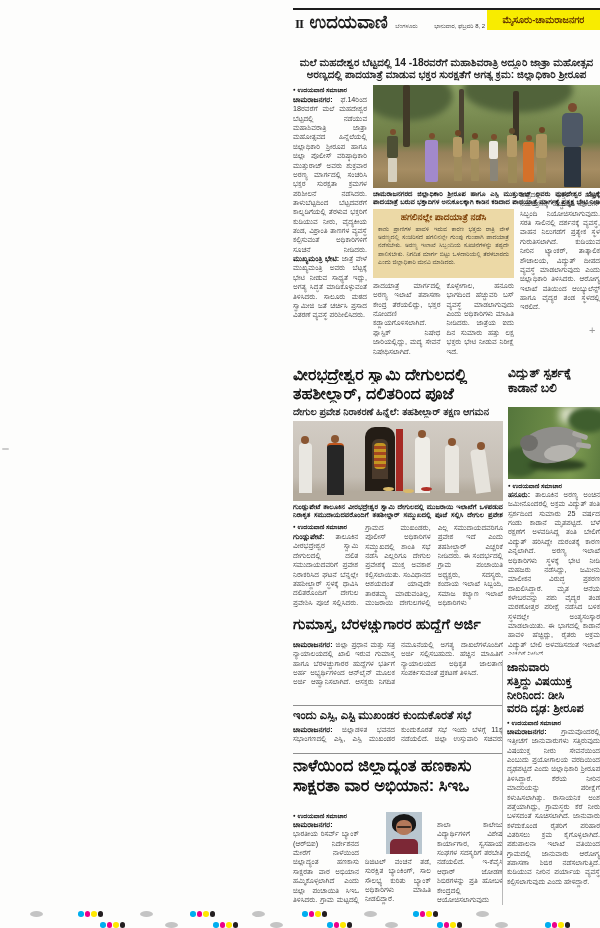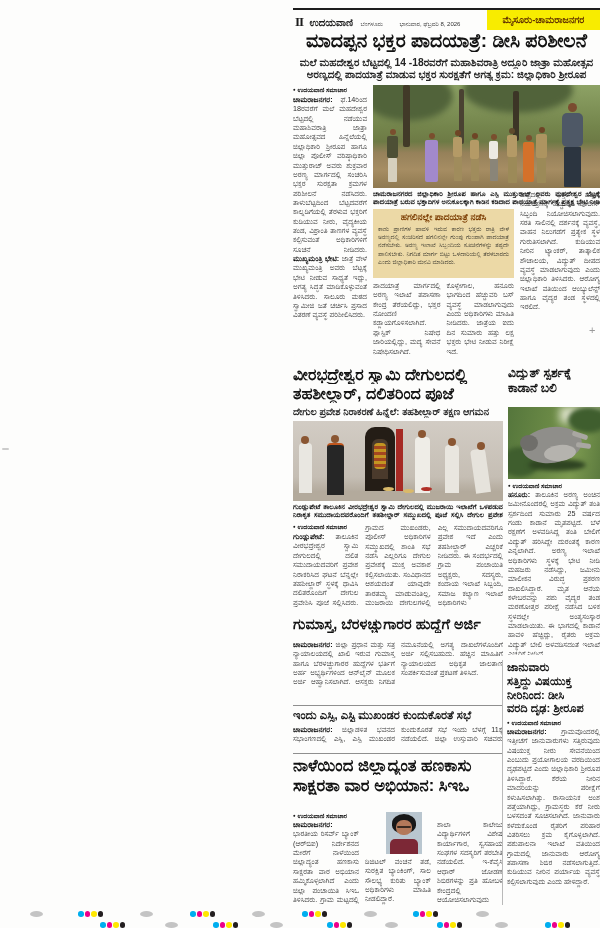--- a/index.html
+++ b/index.html
@@ -3,21 +3,21 @@
 <meta charset="utf-8">
 <style>
   html,body{margin:0;padding:0;background:#ffffff;}
   #canvas{position:relative;width:600px;height:928px;background:#fdfdfc;overflow:hidden;
           font-family:"Liberation Sans",sans-serif;color:#1c1c1c;}
   .abs{position:absolute;}
   
   .top-rule{left:293px;top:8px;width:307px;height:2px;background:#1d1d1d;}
   .mh{left:295px;top:12px;width:190px;height:18px;white-space:nowrap;overflow:hidden;}
   .mh-pg{font-family:"Liberation Serif",serif;font-weight:bold;font-size:13px;letter-spacing:-1px;}
-  .mh-title{font-family:"Liberation Serif",serif;font-weight:bold;font-size:10px;margin-left:2px;}
+  .mh-title{font-family:"Liberation Serif",serif;font-weight:bold;font-size:18px;margin-left:2px;}
   .mh-ed{font-size:6px;color:#444;margin-left:3px;}
   .mh-date{font-size:6px;color:#333;margin-left:12px;}
   .tab{left:487px;top:10px;width:113px;height:20px;background:#f8ec00;color:#5f3000;
        font-weight:bold;font-size:9.5px;line-height:20px;text-align:center;overflow:hidden;white-space:nowrap;}
   
   .h-xl{font-size:19px;font-weight:bold;color:#121212;white-space:nowrap;overflow:hidden;text-align:center;}
   .h-lg{font-size:16px;font-weight:bold;color:#121212;white-space:nowrap;overflow:hidden;}
   .h-md{font-size:14px;font-weight:bold;color:#121212;white-space:nowrap;overflow:hidden;}
   .h-sm{font-size:11.5px;font-weight:bold;color:#121212;white-space:nowrap;overflow:hidden;}
   .sub{font-weight:bold;color:#232323;white-space:nowrap;overflow:hidden;}
@@ -119,21 +119,20 @@
 
   <div class="abs top-rule"></div>
   <div class="abs mh">
     <span class="mh-pg">II</span>
     <span class="mh-title">ಉದಯವಾಣಿ</span>
     <span class="mh-ed">ಬೆಂಗಳೂರು</span>
     <span class="mh-date">ಭಾನುವಾರ, ಫೆಬ್ರವರಿ 8, 2026</span>
   </div>
   <div class="abs tab">ಮೈಸೂರು-ಚಾಮರಾಜನಗರ</div>
 
-  <div class="abs h-xl lead-h">ಮಾದಪ್ಪನ ಭಕ್ತರ ಪಾದಯಾತ್ರೆ: ಡೀಸಿ ಪರಿಶೀಲನೆ</div>
   <div class="abs sub lead-s1">ಮಲೆ ಮಹದೇಶ್ವರ ಬೆಟ್ಟದಲ್ಲಿ 14 -18ರವರೆಗೆ ಮಹಾಶಿವರಾತ್ರಿ ಅದ್ದೂರಿ ಜಾತ್ರಾ ಮಹೋತ್ಸವ</div>
   <div class="abs sub lead-s2">ಅರಣ್ಯದಲ್ಲಿ ಪಾದಯಾತ್ರೆ ಮಾಡುವ ಭಕ್ತರ ಸುರಕ್ಷತೆಗೆ ಅಗತ್ಯ ಕ್ರಮ: ಜಿಲ್ಲಾಧಿಕಾರಿ ಶ್ರೀರೂಪ</div>
 
   <div class="abs byline a1-byline">
     <span class="bdot">●</span>
     <span>ಉದಯವಾಣಿ ಸಮಾಚಾರ</span>
   </div>
   <div class="abs body-text a1-col1">
     <b class="dl">ಚಾಮರಾಜನಗರ:</b>
     <span>ಫೆ.14ರಿಂದ 18ರವರೆಗೆ ಮಲೆ ಮಹದೇಶ್ವರ ಬೆಟ್ಟದಲ್ಲಿ ನಡೆಯುವ ಮಹಾಶಿವರಾತ್ರಿ ಜಾತ್ರಾ ಮಹೋತ್ಸವದ ಹಿನ್ನೆಲೆಯಲ್ಲಿ ಜಿಲ್ಲಾಧಿಕಾರಿ ಶ್ರೀರೂಪ ಹಾಗೂ ಜಿಲ್ಲಾ ಪೊಲೀಸ್ ವರಿಷ್ಠಾಧಿಕಾರಿ ಮುತ್ತುರಾಜ್ ಅವರು ಶುಕ್ರವಾರ ಅರಣ್ಯ ಮಾರ್ಗದಲ್ಲಿ ಸಂಚರಿಸಿ ಭಕ್ತರ ಸುರಕ್ಷತಾ ಕ್ರಮಗಳ ಪರಿಶೀಲನೆ ನಡೆಸಿದರು. ತಾಳುಬೆಟ್ಟದಿಂದ ಬೆಟ್ಟದವರೆಗೆ ಕಾಲ್ನಡಿಗೆಯಲ್ಲಿ ತೆರಳುವ ಭಕ್ತರಿಗೆ ಕುಡಿಯುವ ನೀರು, ವೈದ್ಯಕೀಯ ತಂಡ, ವಿಶ್ರಾಂತಿ ತಾಣಗಳ ವ್ಯವಸ್ಥೆ ಕಲ್ಪಿಸುವಂತೆ ಅಧಿಕಾರಿಗಳಿಗೆ ಸೂಚನೆ ನೀಡಿದರು.</span>

